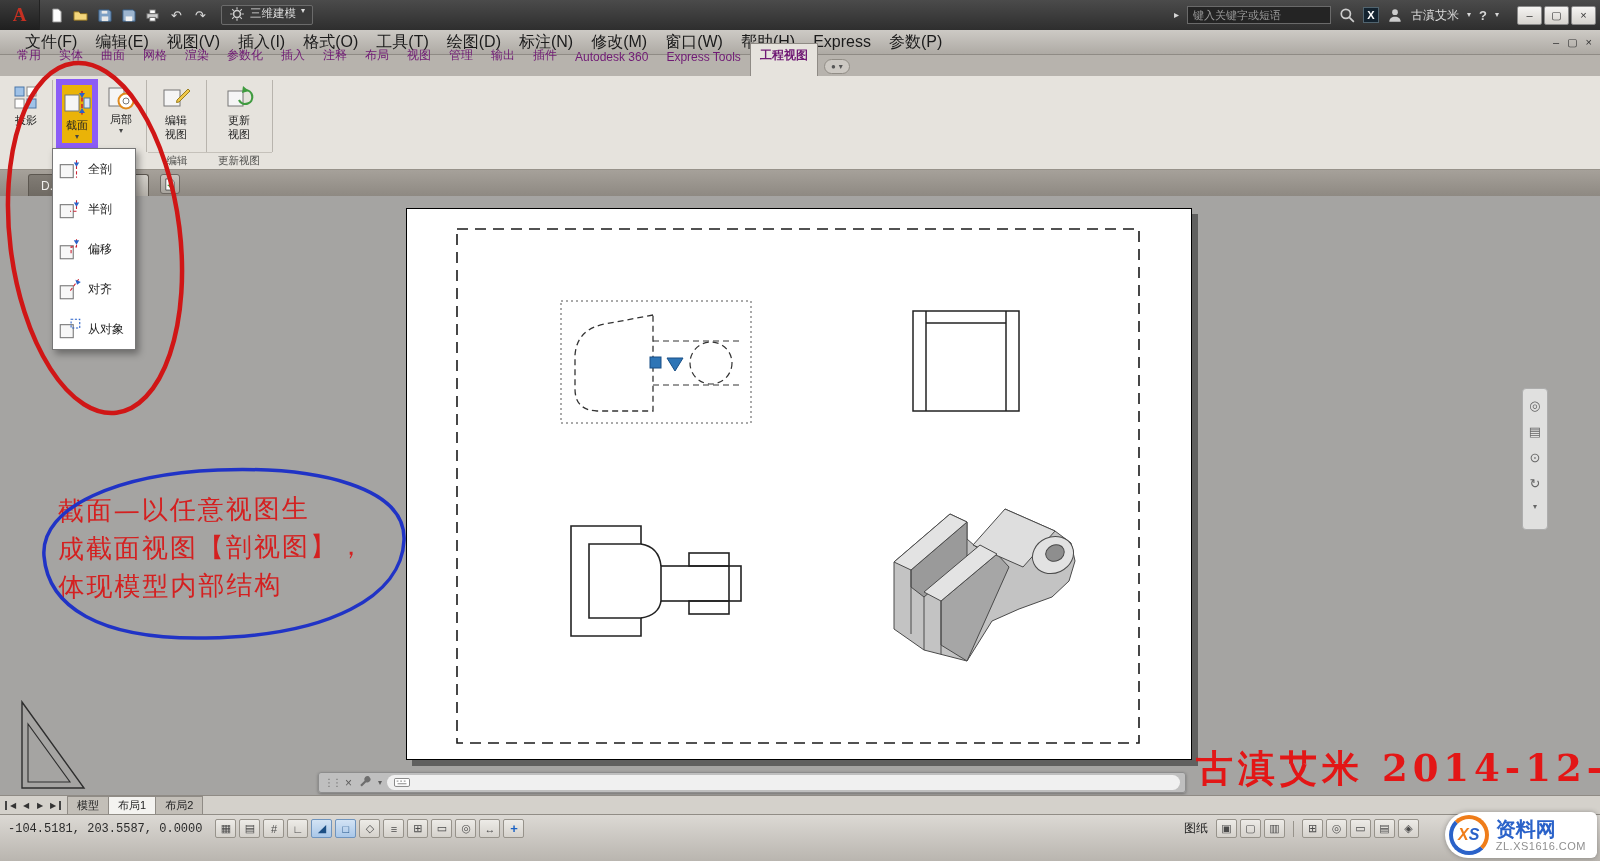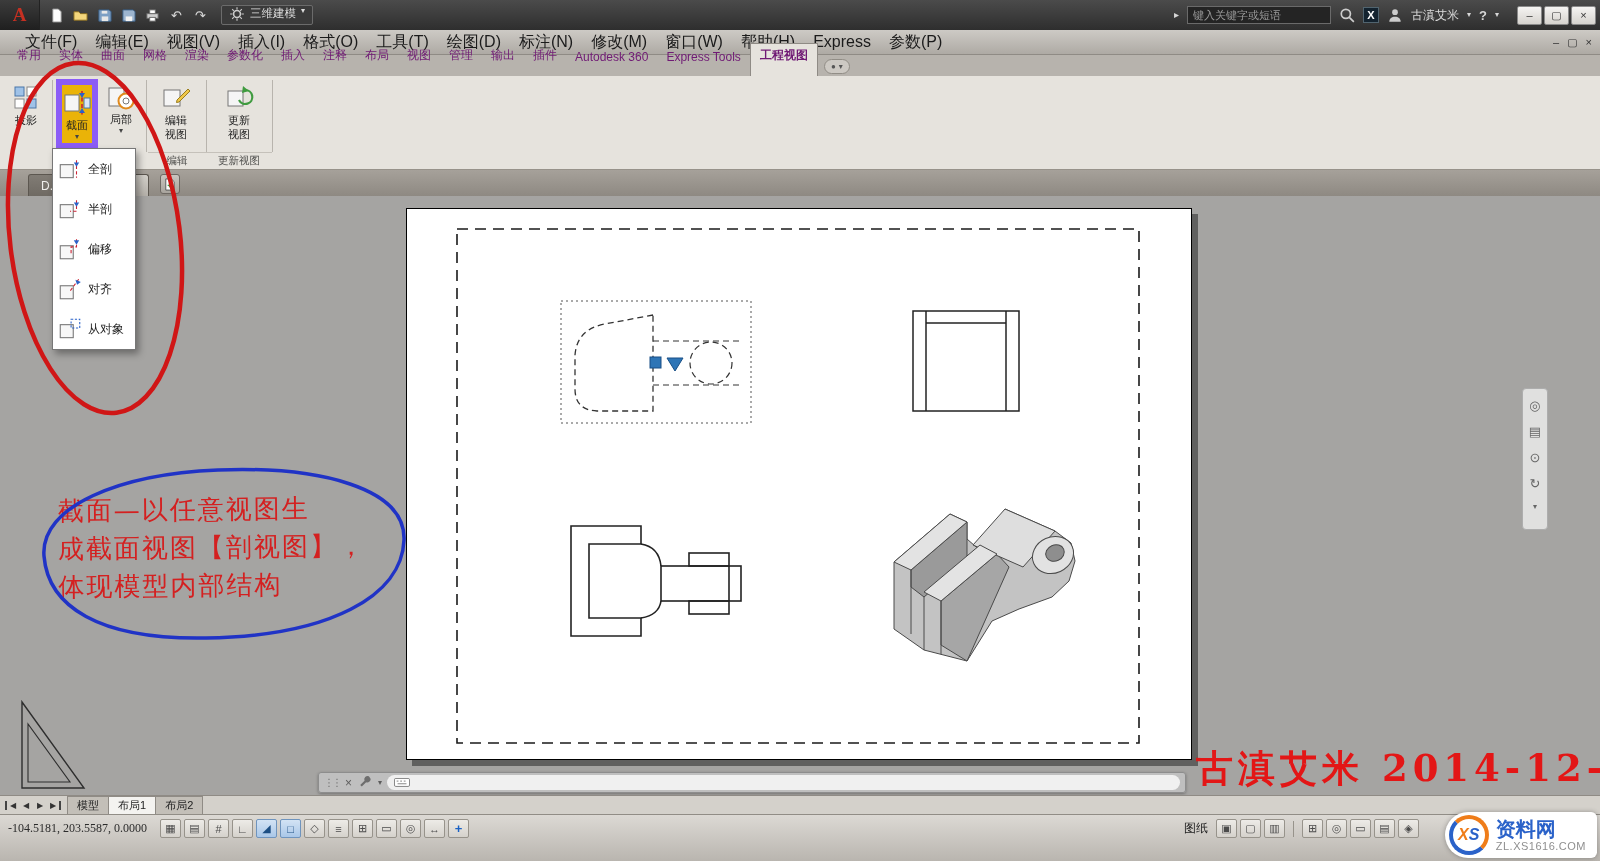--- a/index.html
+++ b/index.html
@@ -76,21 +76,21 @@
 
   
   #layoutbar{left:0;top:795px;width:1600px;height:19px;background:#d4d1cb;border-top:1px solid #8f8b85;display:flex;align-items:center;padding-left:5px;z-index:8}
   .lnav{width:14px;text-align:center;color:#333;font-size:8px}
   .ltab{padding:1px 9px 2px;font-size:11px;color:#222;background:#c3bfb8;border:1px solid #8f8b85;border-bottom:none;margin-right:-1px}
   .ltab.active{background:#f4f3f0;font-weight:normal}
 
   
   #statusbar{left:0;top:814px;width:1600px;height:47px;background:linear-gradient(#dcd9d4,#b9b5af);border-top:1px solid #918d86;z-index:8}
   #statusrow{display:flex;align-items:center;height:27px;padding:0 8px;gap:3px}
-  #coords{font-family:Liberation Serif, serif;font-size:12px;color:#2b2b2b;margin-right:10px;white-space:nowrap}
+  #coords{font-family:Liberation Mono, monospace;font-size:12px;color:#2b2b2b;margin-right:10px;white-space:nowrap}
   .tg{width:21px;height:19px;border:1px solid #97938b;background:linear-gradient(#edebe7,#d5d2cc);border-radius:2px;display:flex;align-items:center;justify-content:center;font-size:11px;color:#4b4b4b}
   .tg.on{background:linear-gradient(#d3e3f4,#a9c7e8);border-color:#6f94bd;color:#1d4f84}
   .tg.plus{color:#1b62c4;font-weight:bold;font-size:13px}
   .sspacer{flex:1}
   #paperlabel{font-size:12px;color:#222;margin:16px 5px}
   .ssep{width:1px;height:16px;background:#97938b;margin:0 5px}
 
   
   #overlay-svg{left:0;top:0;width:1600px;height:861px;z-index:60;pointer-events:none}
   #rednote{left:58px;top:490px;width:360px;z-index:55;color:#d42020;font-size:26px;line-height:38px;letter-spacing:2px;font-family:"DejaVu Serif","Liberation Serif",serif;transform:rotate(-0.6deg)}

